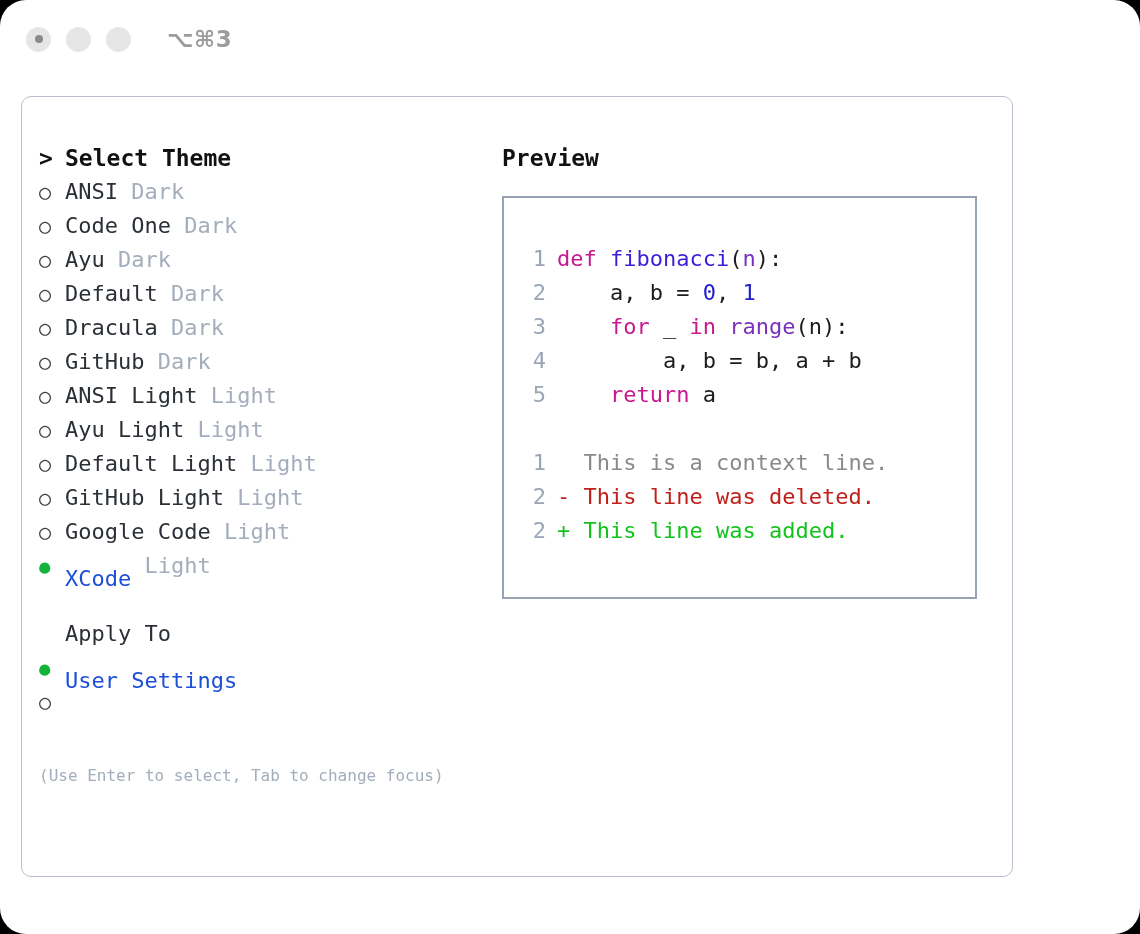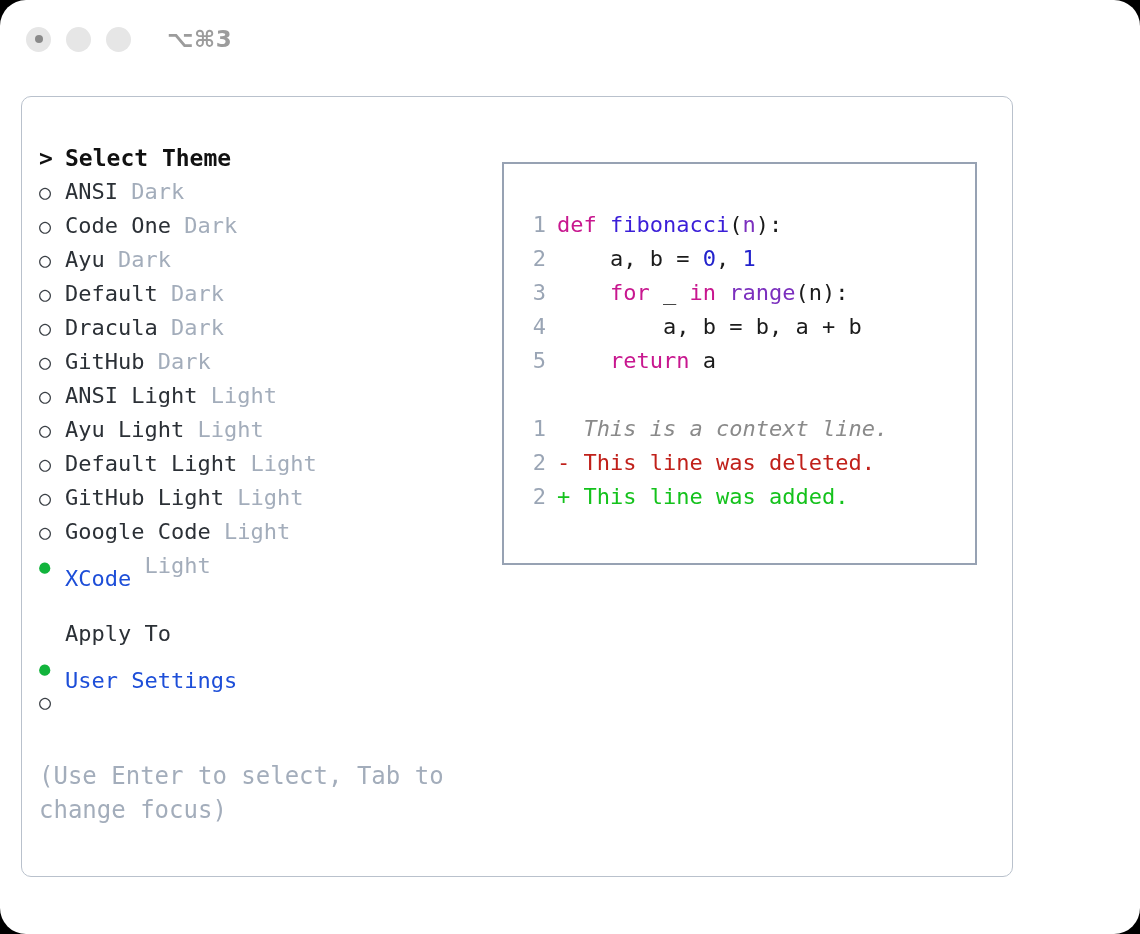--- a/index.html
+++ b/index.html
@@ -126,21 +126,21 @@
   .theme-tag { color: #a3adbb; }
 
   .spacer { height: 34px; }
 
   .hint {
     position: absolute;
     left: 17px;
     top: 662px;
     width: 420px;
     color: #a3adbb;
-    font-size: 24px;
+    font-size: 16px;
     line-height: 34px;
     white-space: normal;
   }
 
   
   .right-col {
     position: absolute;
     left: 480px;
     top: 44px;
     width: 490px;
@@ -175,21 +175,21 @@
   }
   .gap { height: 34px; }
 
   .tok-kw      { color: #c8178f; }
   .tok-fn      { color: #3b1fd8; }
   .tok-builtin { color: #7b2fbe; }
   .tok-param   { color: #7b2fbe; }
   .tok-num     { color: #2222cc; }
   .tok-plain   { color: #1b1b1b; }
   .tok-punct   { color: #1b1b1b; }
-  .diff-ctx    { color: #8a8a8a; font-style: italic; }
+  .diff-ctx    { color: #8a8a8a; }
   .diff-del    { color: #c0201a; }
   .diff-add    { color: #14c21c; }
 </style>
 </head>
 <body>
 
 <div id="page">
 
   <div class="titlebar">
     <div class="dots">
@@ -257,20 +257,21 @@
           <span class="bullet sel">●</span><span class="theme-name sel">User Settings</span>
         </div>
         <div class="row">
           <span class="bullet">○</span>
         </div>
       </div>
 
       <div class="hint">(Use Enter to select, Tab to change focus)</div>
 
       <div class="right-col">
+        <div class="preview-title">Preview</div>
 
         <div class="preview-box">
 
           <div class="code-line">
             <span class="ln">1</span><span class="tok-kw">def</span><span class="tok-plain"> </span><span class="tok-fn">fibonacci</span><span class="tok-punct">(</span><span class="tok-param">n</span><span class="tok-punct">):</span>
           </div>
 
           <div class="code-line">
             <span class="ln">2</span><span class="tok-plain">    a, b = </span><span class="tok-num">0</span><span class="tok-plain">, </span><span class="tok-num">1</span>
           </div>

